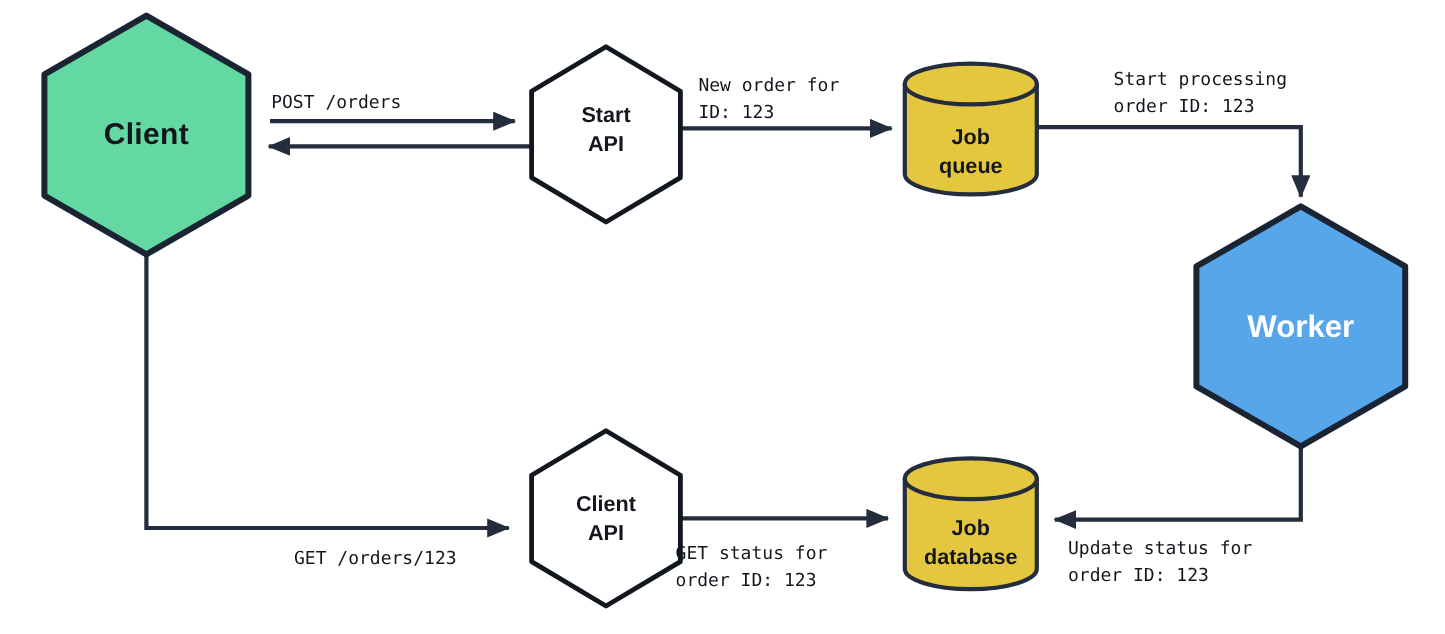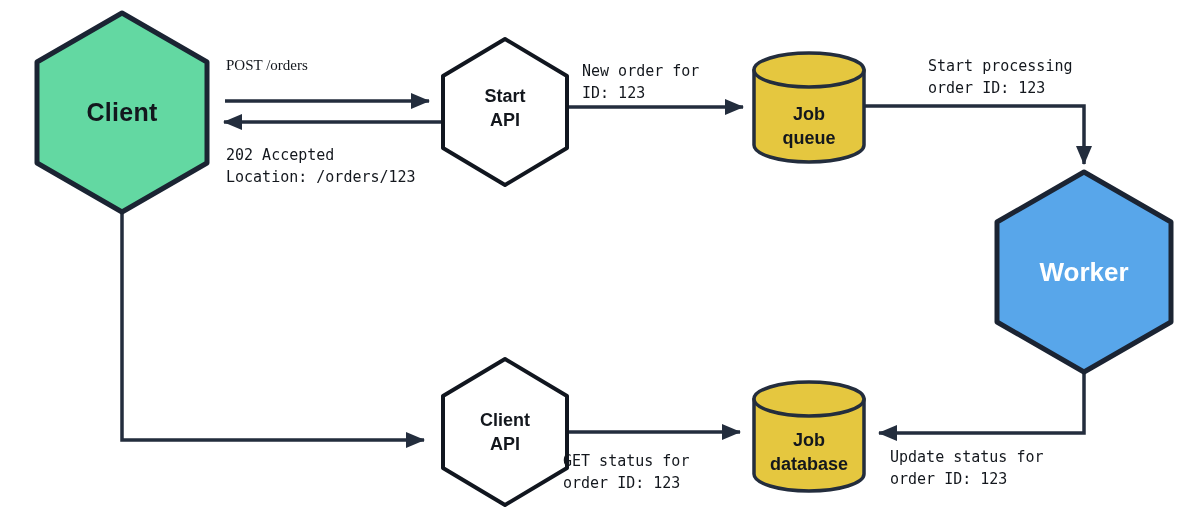--- a/index.html
+++ b/index.html
@@ -75,25 +75,24 @@
   <div class="node-label big" style="left:37px; top:62px; width:170px; height:101px;">Client</div>
   <div class="node-label small" style="left:443px; top:72px; width:124px; height:72px;">Start
 API</div>
   <div class="node-label small" style="left:443px; top:396px; width:124px; height:72px;">Client
 API</div>
   <div class="node-label small" style="left:754px; top:88px; width:110px; height:76px;">Job
 queue</div>
   <div class="node-label small" style="left:754px; top:414px; width:110px; height:76px;">Job
 database</div>
 
-  <div class="edge-label" style="left:226px; top:54px;font-family:Liberation Serif, serif;">POST /orders</div>
-  <div class="edge-label" style="left:226px; top:144px;">202 Accepted
-Location: /orders/123</div>
+  <div class="edge-label" style="left:226px; top:74px;">POST /orders</div>
   <div class="edge-label" style="left:582px; top:60px;">New order for
 ID: 123</div>
   <div class="edge-label" style="left:890px; top:55px;margin-left:38px;">Start processing
 order ID: 123</div>
   <div class="edge-label" style="left:890px; top:446px;">Update status for
 order ID: 123</div>
+  <div class="edge-label" style="left:245px; top:454px;">GET /orders/123</div>
   <div class="edge-label" style="left:563px; top:450px;">GET status for
 order ID: 123</div>
 
 </div>
 
 </body></html>

